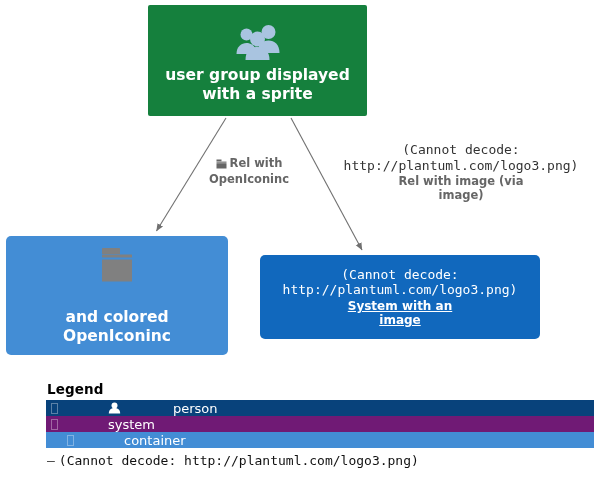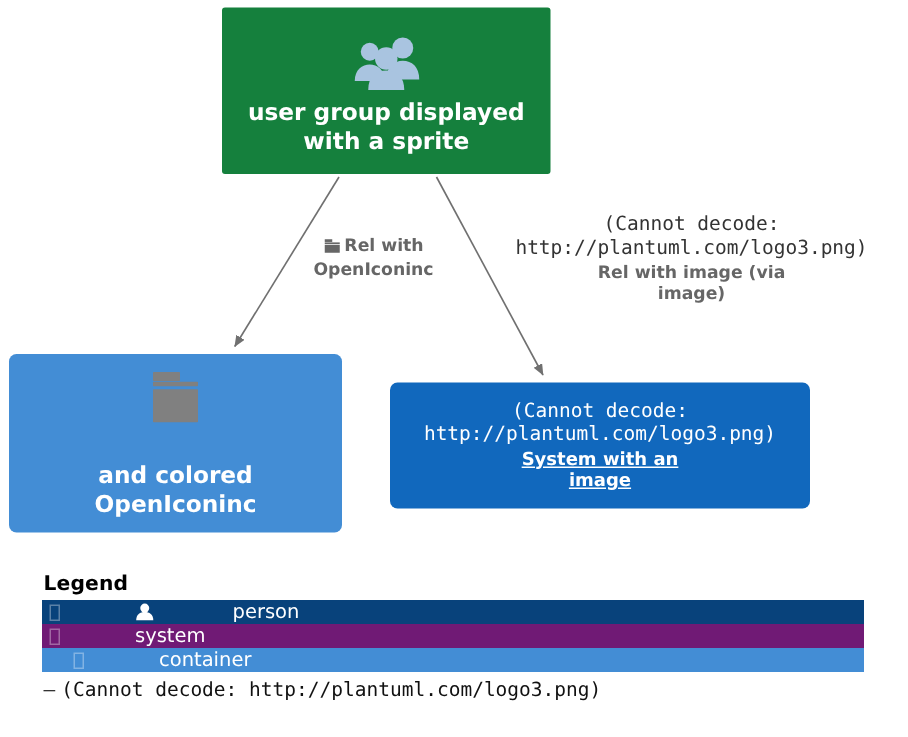--- a/index.html
+++ b/index.html
@@ -136,21 +136,21 @@
   }
   .icon-inline {
     display: inline-block;
     vertical-align: -2px;
     margin-right: 3px;
   }
 
   
   #legend {
     position: absolute;
-    left: 28px;
+    left: 46px;
     top: 381px;
     width: 548px;
   }
   #legend-title {
     font-size: 13.5px;
     font-weight: bold;
     color: #000000;
     margin: 0 0 3px 1px;
     letter-spacing: 0.1px;
   }

